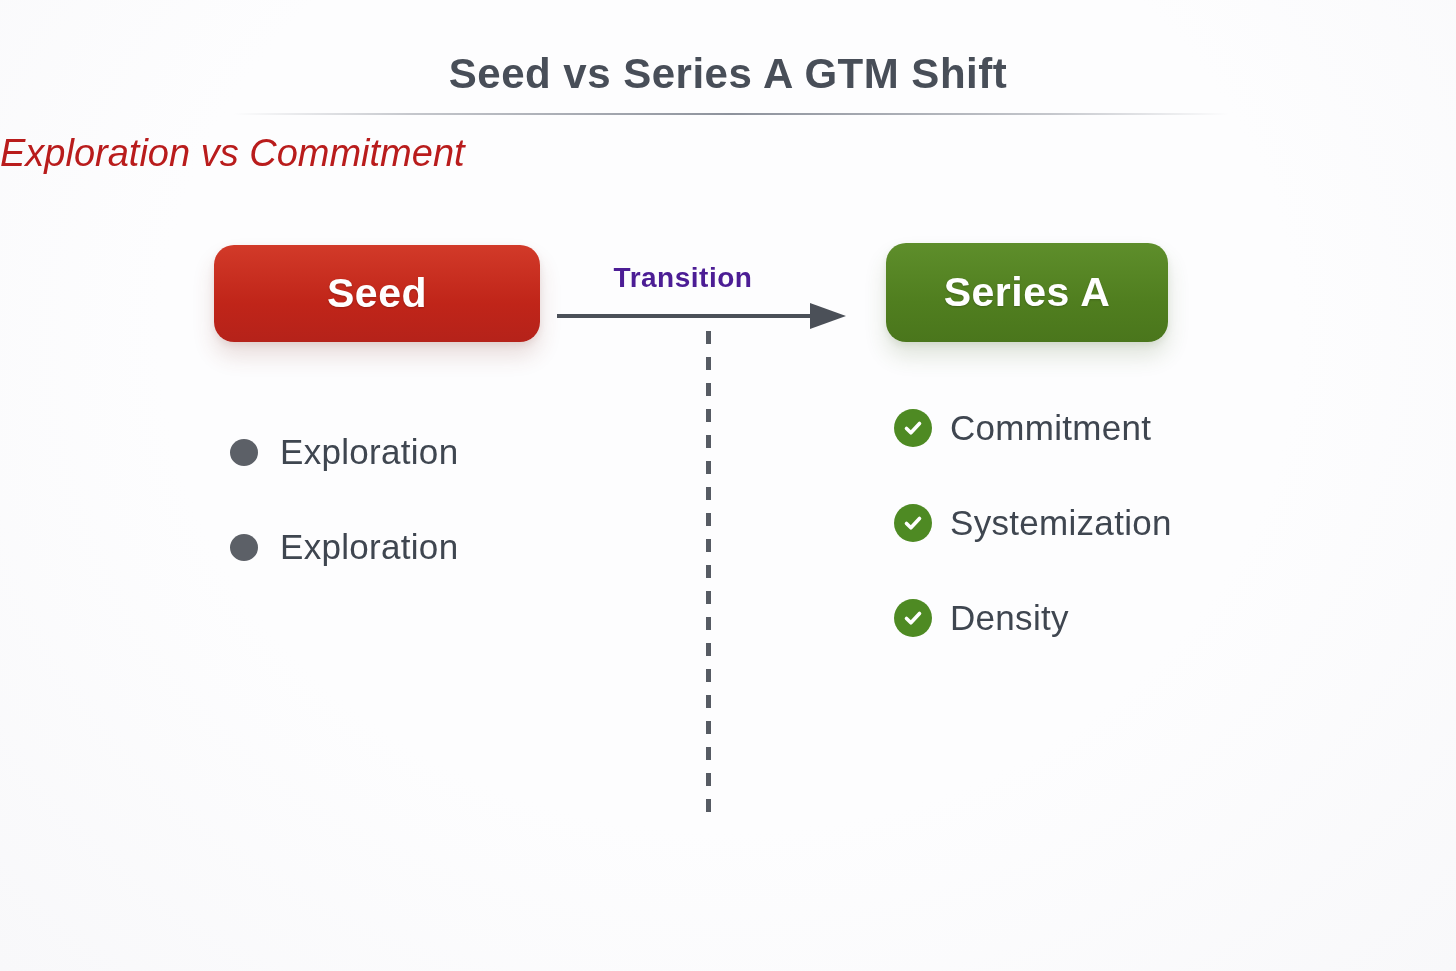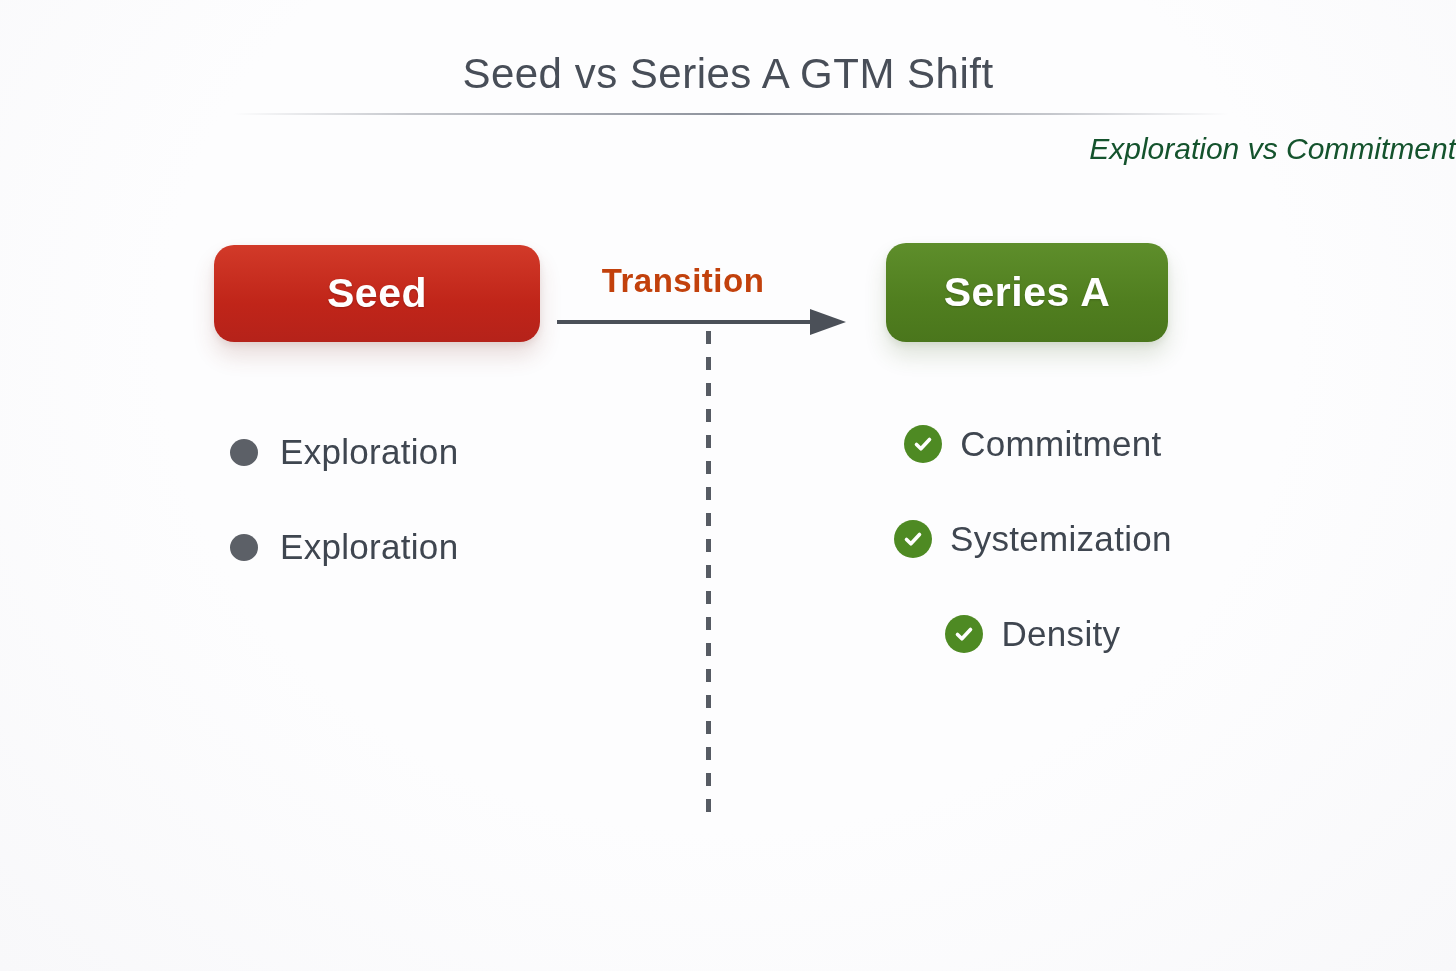--- a/index.html
+++ b/index.html
@@ -16,21 +16,21 @@
   }
 
   .page-title {
     position: absolute;
     top: 50px;
     left: 0;
     width: 1456px;
     margin: 0;
     text-align: center;
     font-size: 42px;
-    font-weight: 400;
+    font-weight: 700;
     letter-spacing: 0.5px;
     color: #484e58;
   }
 
   .title-divider {
     position: absolute;
     top: 113px;
     left: 233px;
     width: 996px;
     height: 2px;
@@ -41,25 +41,25 @@
       rgba(150,154,163,0.55) 82%,
       rgba(150,154,163,0) 100%);
   }
 
   .page-subtitle {
     position: absolute;
     top: 132px;
     left: 0;
     width: 1456px;
     margin: 0;
-    text-align: right;
-    font-size: 30px;
+    text-align: left;
+    font-size: 38px;
     font-style: italic;
     font-weight: 400;
-    color: #14532d;
+    color: #b91c1c;
   }
 
   .stage-box {
     position: absolute;
     display: flex;
     align-items: center;
     justify-content: center;
     border-radius: 20px;
     color: #ffffff;
     font-size: 41px;
@@ -87,23 +87,23 @@
   .transition-group {
     position: absolute;
     left: 557px;
     top: 262px;
     width: 289px;
   }
   .transition-label {
     display: block;
     width: 252px;
     text-align: center;
-    font-size: 33px;
+    font-size: 28px;
     font-weight: 700;
-    color: #c2410c;
+    color: #4c1d95;
     letter-spacing: 0.5px;
     margin-bottom: 9px;
   }
   .transition-arrow {
     display: flex;
     align-items: center;
   }
   .arrow-line {
     width: 253px;
     height: 4px;
@@ -129,21 +129,21 @@
       transparent 13px, transparent 26px);
   }
 
   .trait-list {
     position: absolute;
     display: flex;
     flex-direction: column;
     gap: 47px;
   }
   .trait-list.seed-list   { left: 230px; top: 402px; margin-top: 26px; }
-  .trait-list.series-list { left: 894px; top: 420px; align-items: center; }
+  .trait-list.series-list { left: 894px; top: 404px; }
 
   .trait-item {
     display: flex;
     align-items: center;
     height: 48px;
   }
 
   .bullet-dot {
     width: 28px;
     height: 27px;

